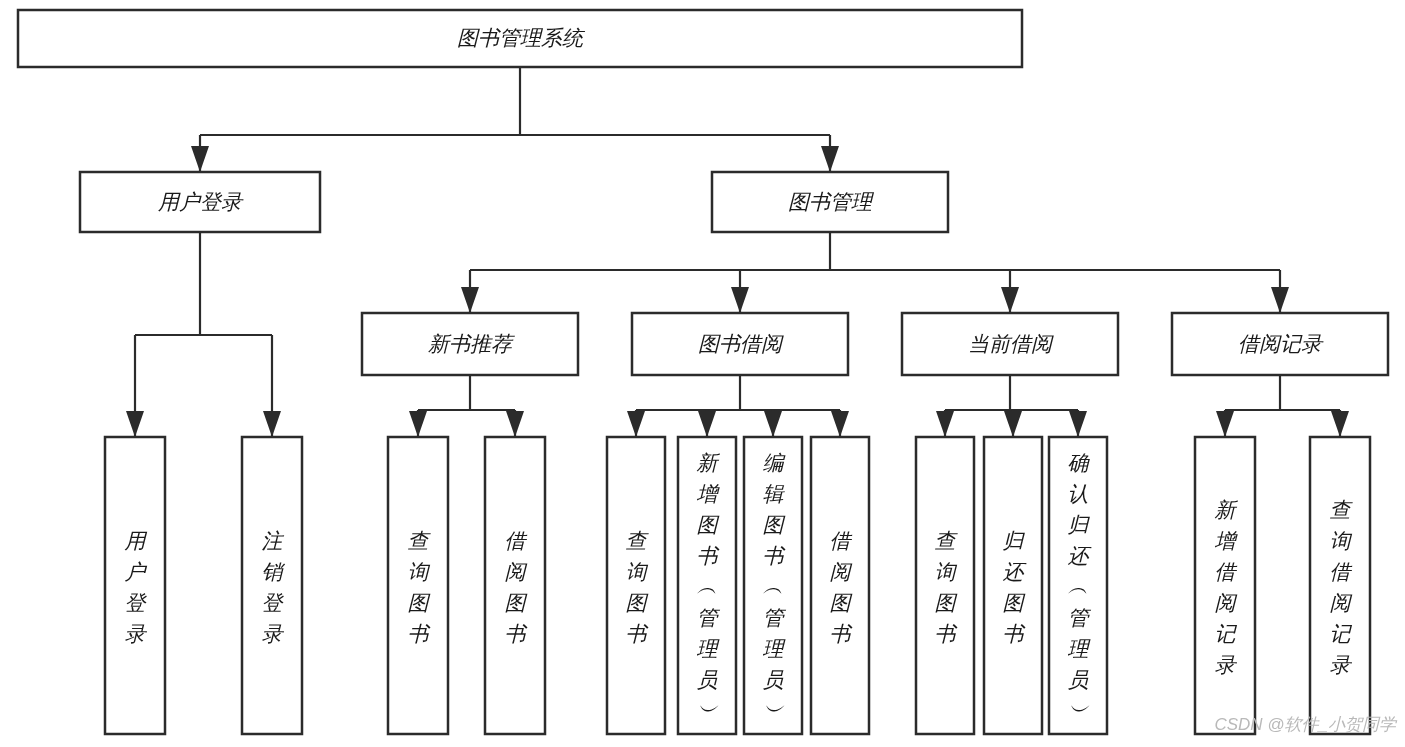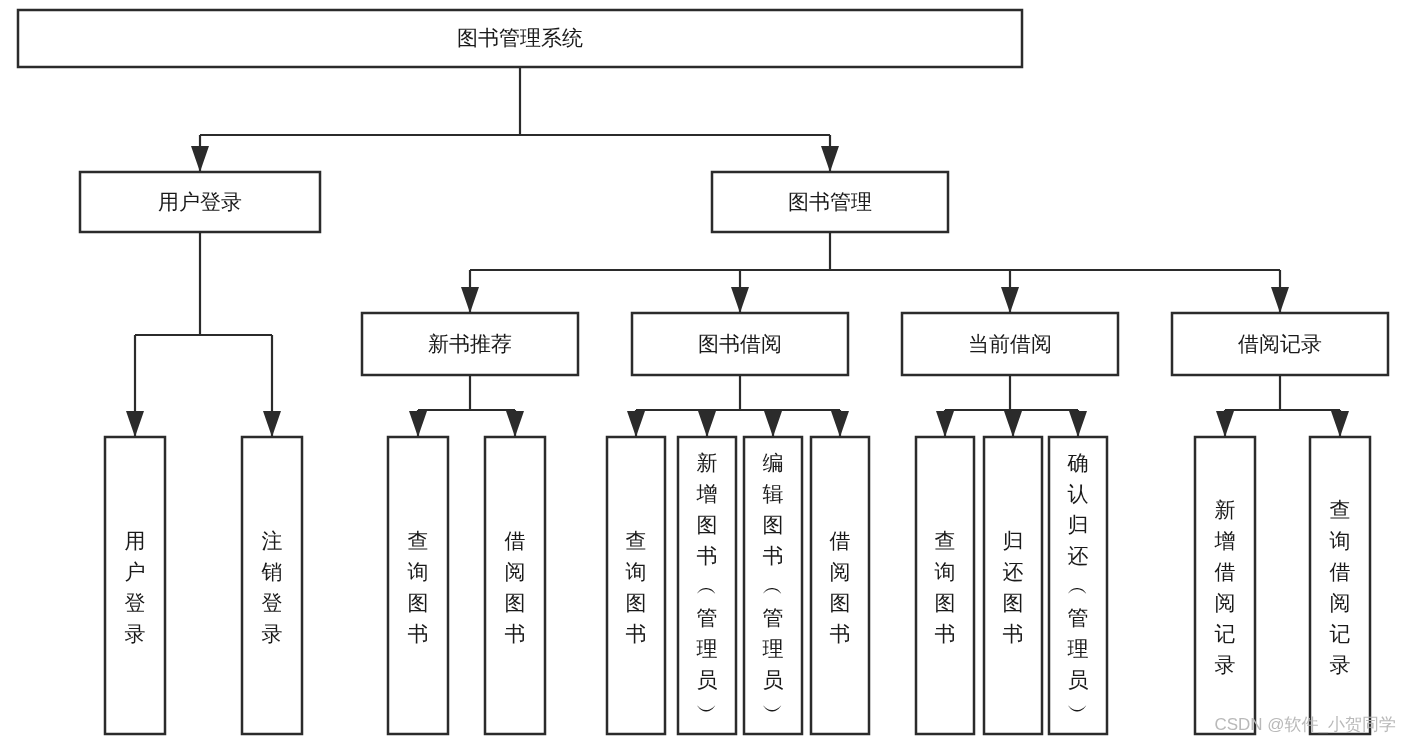--- a/index.html
+++ b/index.html
@@ -14,20 +14,21 @@
     font-family: "Liberation Sans", "DejaVu Sans", sans-serif;
     overflow: hidden;
     position: relative;
   }
   #diagram-root {
     position: absolute;
     left: 0;
     top: 0;
     width: 1405px;
     height: 537px;
+    font-style: italic;
   }
   svg.diagram {
     display: block;
     width: 1405px;
     height: 747px;
   }
   .node-box {
     fill: #ffffff;
     stroke: #2b2b2b;
     stroke-width: 2.5;

